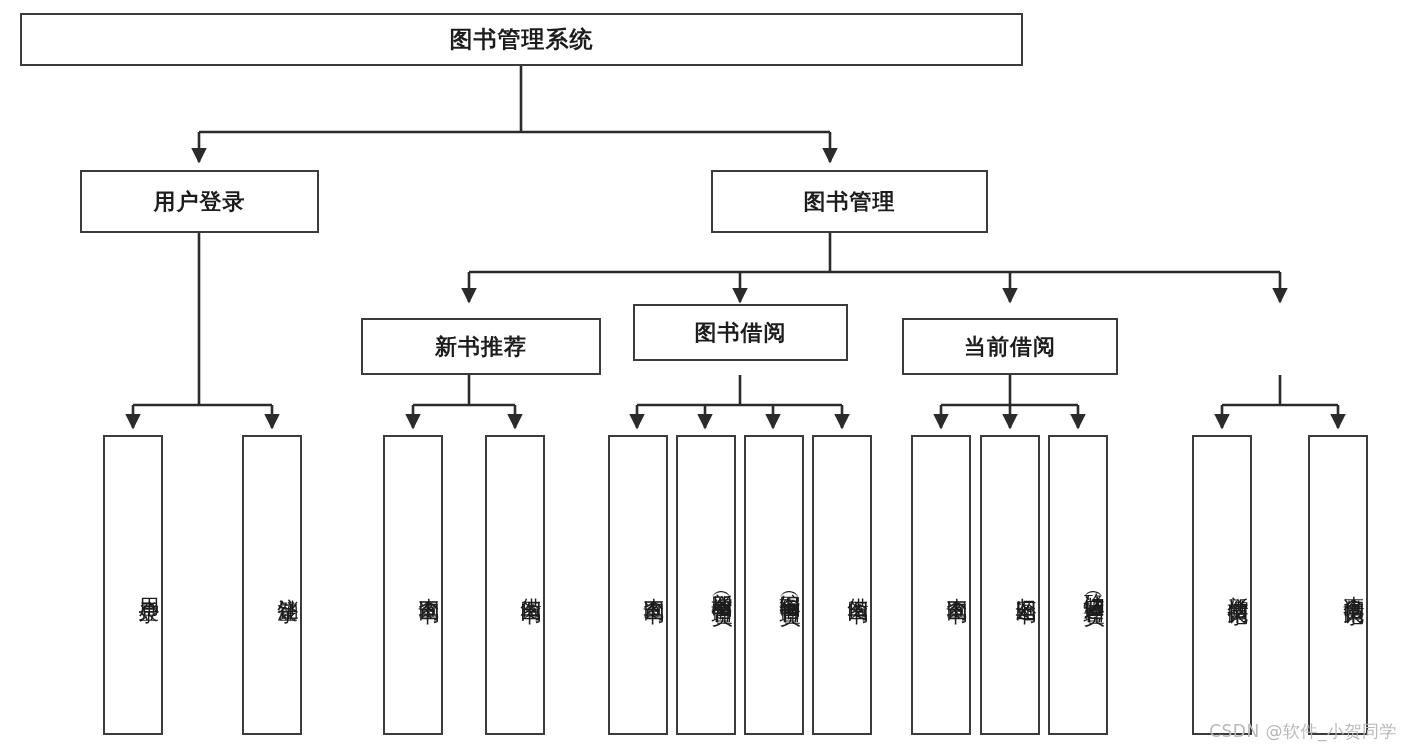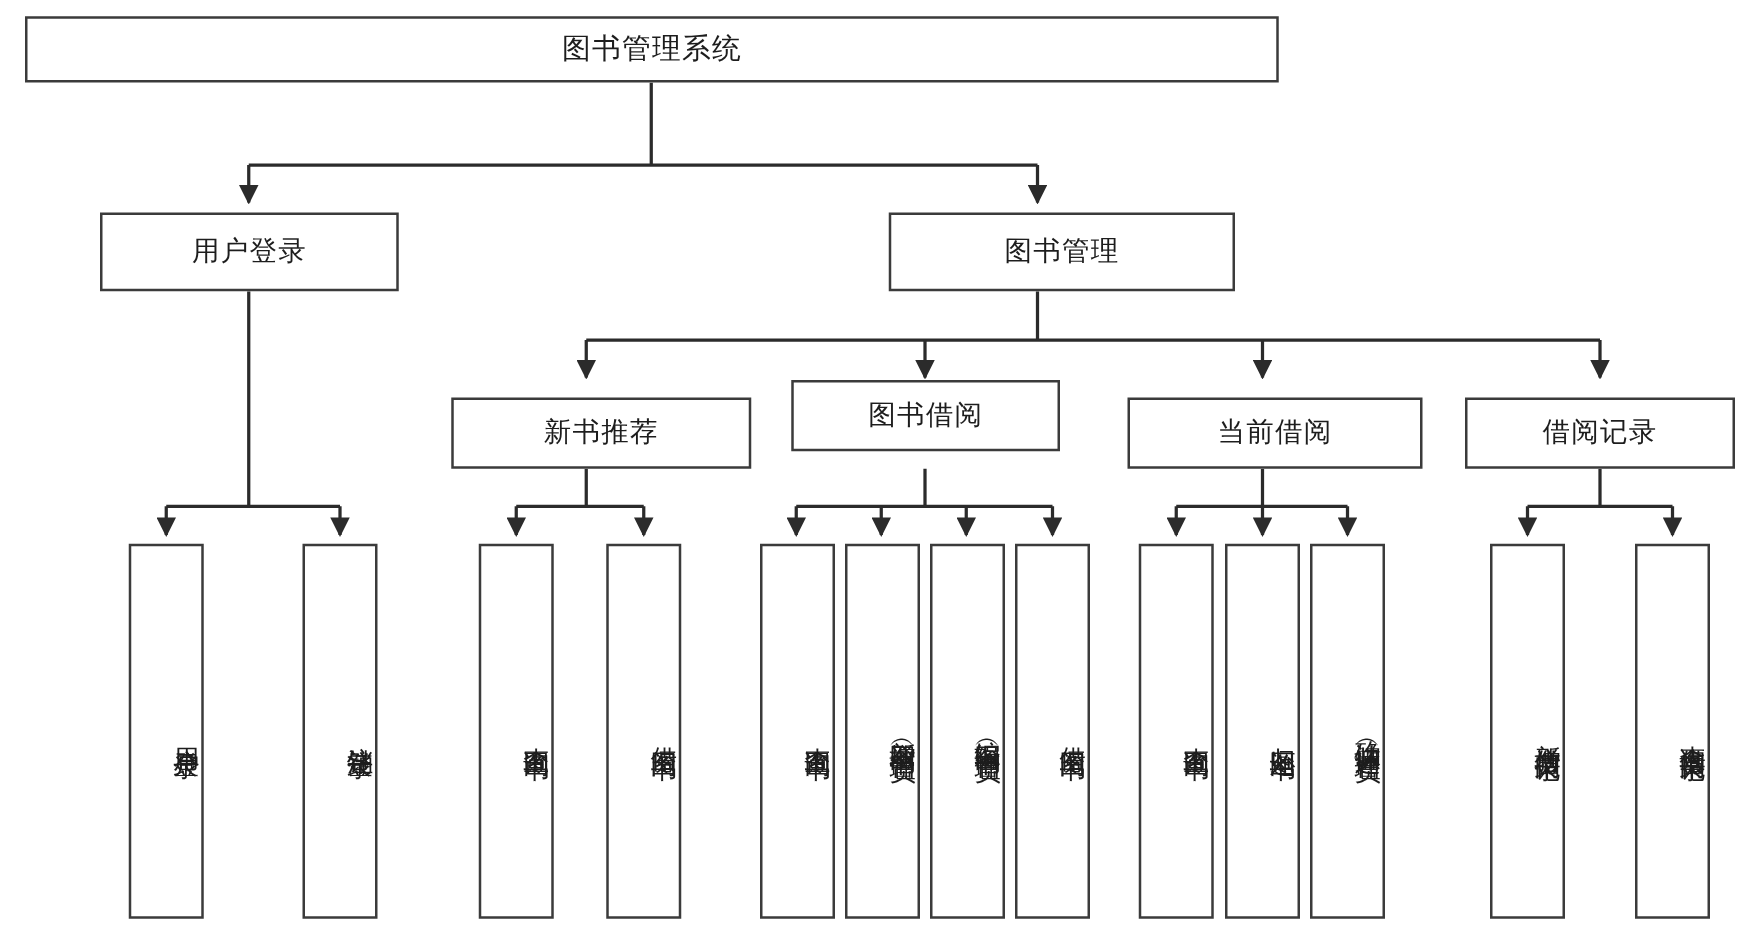--- a/index.html
+++ b/index.html
@@ -33,20 +33,21 @@
     display: flex;
     align-items: center;
     justify-content: center;
     color: #1d1d1d;
     line-height: 1.18;
   }
   .node.horiz {
     font-size: 22px;
     letter-spacing: 1px;
     white-space: nowrap;
+    font-weight: bold;
   }
   .node.root {
     font-size: 23px;
   }
   .node.vert {
     writing-mode: vertical-rl;
     text-orientation: upright;
     font-size: 21px;
     letter-spacing: 2px;
     padding-top: 6px;
@@ -135,25 +136,22 @@
   <div class="node horiz" style="left:711px; top:170px; width:277px; height:63px;">
     <span>图书管理</span>
   </div>
 
   <div class="node horiz" style="left:361px; top:318px; width:240px; height:57px;">
     <span>新书推荐</span>
   </div>
   <div class="node horiz" style="left:633px; top:304px; width:215px; height:57px;">
     <span>图书借阅</span>
   </div>
-  <div class="node horiz" style="left:902px; top:318px; width:236px; height:57px;">
+  <div class="node horiz" style="left:902px; top:318px; width:216px; height:57px;">
     <span>当前借阅</span>
-  </div>
-  <div class="node horiz" style="left:1172px; top:318px; width:216px; height:57px;">
-    <span>借阅记录</span>
   </div>
 
   <div class="node vert" style="left:103px; top:435px; width:60px; height:300px;">
     <span class="vlabel">用户登录</span>
   </div>
   <div class="node vert" style="left:242px; top:435px; width:60px; height:300px;">
     <span class="vlabel">注销登录</span>
   </div>
 
   <div class="node vert" style="left:383px; top:435px; width:60px; height:300px;">
@@ -186,14 +184,15 @@
     <span class="vlabel">确认归还（管理员）</span>
   </div>
 
   <div class="node vert" style="left:1192px; top:435px; width:60px; height:300px;">
     <span class="vlabel">新增借阅记录</span>
   </div>
   <div class="node vert" style="left:1308px; top:435px; width:60px; height:300px;">
     <span class="vlabel">查询借阅记录</span>
   </div>
 
+  <div class="watermark">CSDN @软件_小贺同学</div>
 
 </div>
 
 </body></html>

